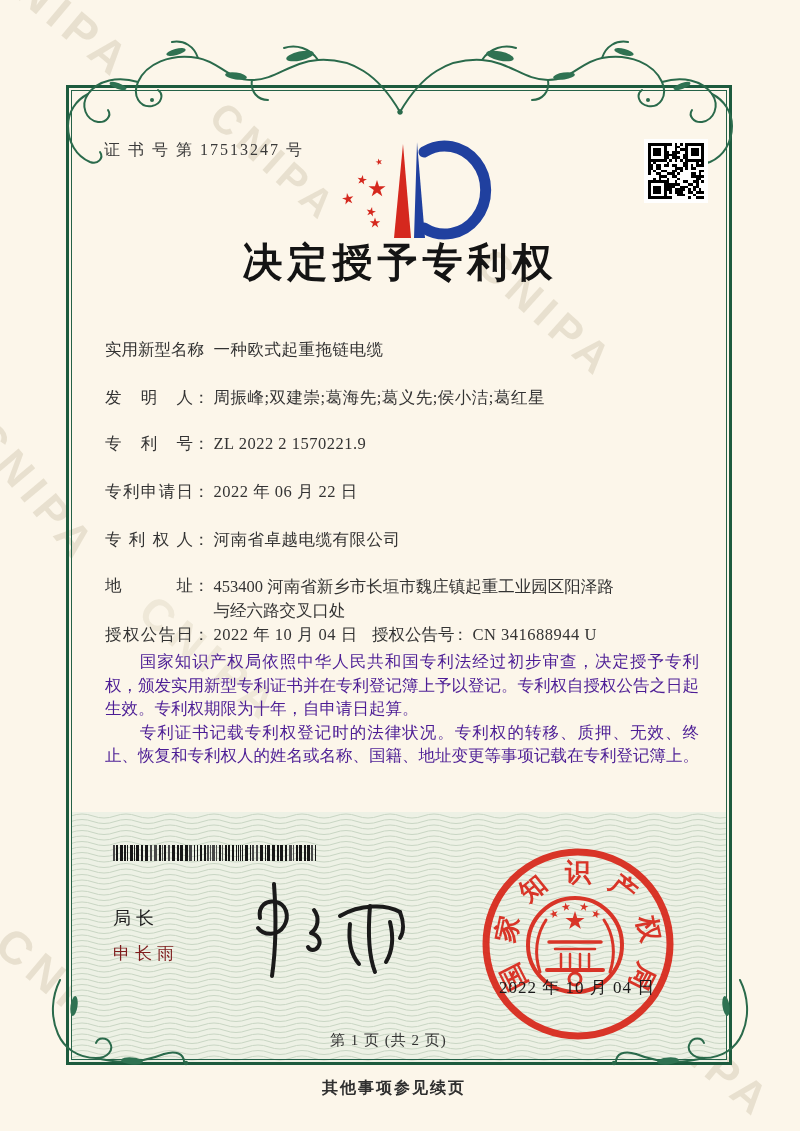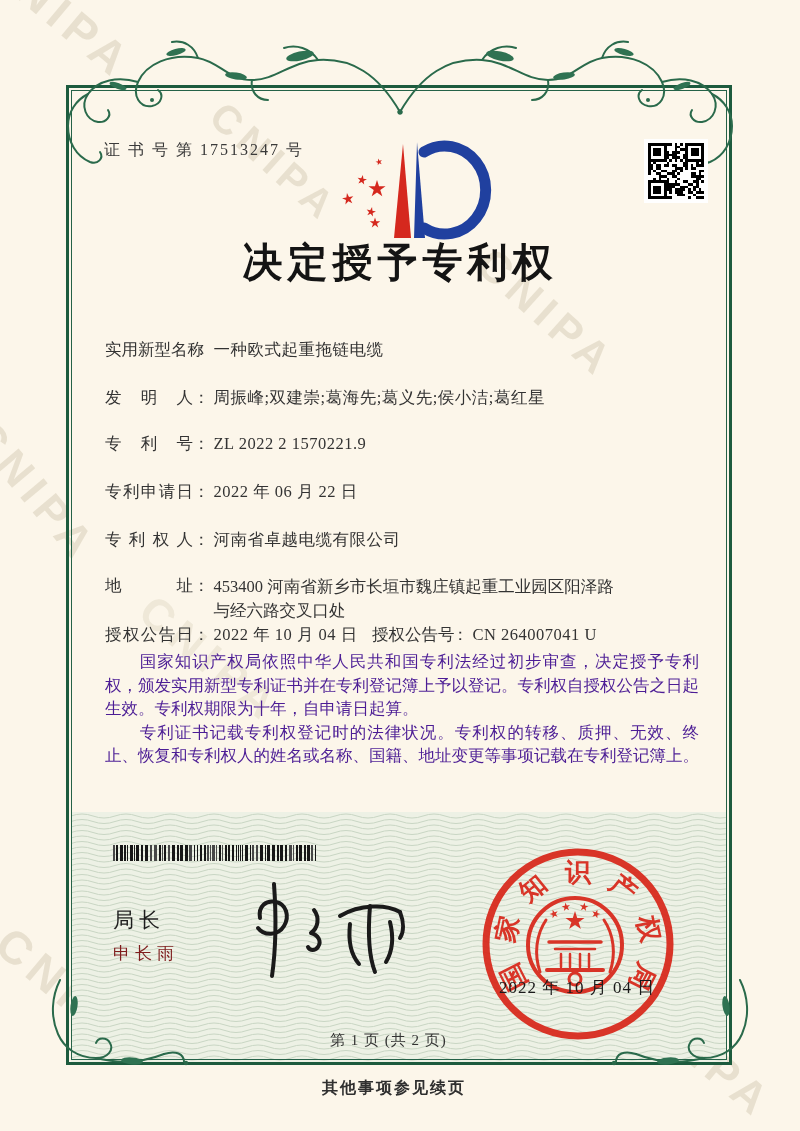--- a/index.html
+++ b/index.html
@@ -33,21 +33,21 @@
   .addr-lines{display:inline-block;vertical-align:top;white-space:normal;width:470px;line-height:24px;}
   .col2{position:absolute;left:267px;top:0;white-space:nowrap;}
   
   .paras{position:absolute;left:105px;top:650px;width:594px;z-index:4;font-size:16.5px;line-height:23.5px;
          text-align:justify;color:#4c1d95;}
   .paras p{margin:0;text-indent:2.1em;}
   
   #barcode{position:absolute;left:113px;top:845px;z-index:4;}
   
   .sig-title{position:absolute;left:113px;top:906px;font-family:"Liberation Sans","DejaVu Sans",sans-serif;
-             font-size:21px;letter-spacing:5px;color:#1d1d1d;z-index:4;}
+             font-size:18px;letter-spacing:5px;color:#1d1d1d;z-index:4;}
   .sig-name{position:absolute;left:113px;top:942px;font-family:Liberation Mono, monospace;
             font-size:17px;letter-spacing:5px;color:#7f1d1d;z-index:4;}
   #sig-hand{position:absolute;left:222px;top:878px;z-index:4;}
   
   #seal{position:absolute;left:478px;top:844px;width:200px;height:200px;z-index:5;opacity:0.93;}
   .seal-date{position:absolute;left:499px;top:976px;font-size:17px;letter-spacing:1px;color:#1a1a1a;z-index:6;}
   
   .page-info{position:absolute;left:330px;top:1031px;font-size:15px;letter-spacing:1px;color:#333;z-index:4;}
   .cont-note{position:absolute;left:322px;top:1078px;font-size:16px;letter-spacing:2px;color:#2f2f2f;z-index:4;font-weight:bold;}
 </style>
@@ -333,21 +333,21 @@
           <i>告</i>
           <i>日</i>
         </span><span class="f-colon">：</span><span class="f-val">2022 年 10 月 04 日</span>
       <span class="col2">
         <span class="f-label2 spread">
             <i>授</i>
             <i>权</i>
             <i>公</i>
             <i>告</i>
             <i>号</i>
-          </span><span class="f-colon">：</span><span class="f-val">CN 264007041 U</span>
+          </span><span class="f-colon">：</span><span class="f-val">CN 341688944 U</span>
       </span>
     </div>
   </div>
 
   <div class="paras">
     <p>国家知识产权局依照中华人民共和国专利法经过初步审查，决定授予专利权，颁发实用新型专利证书并在专利登记簿上予以登记。专利权自授权公告之日起生效。专利权期限为十年，自申请日起算。</p>
     <p>专利证书记载专利权登记时的法律状况。专利权的转移、质押、无效、终止、恢复和专利权人的姓名或名称、国籍、地址变更等事项记载在专利登记簿上。</p>
   </div>
 
   <svg id="barcode" width="205" height="16" viewBox="0 0 205 16">

